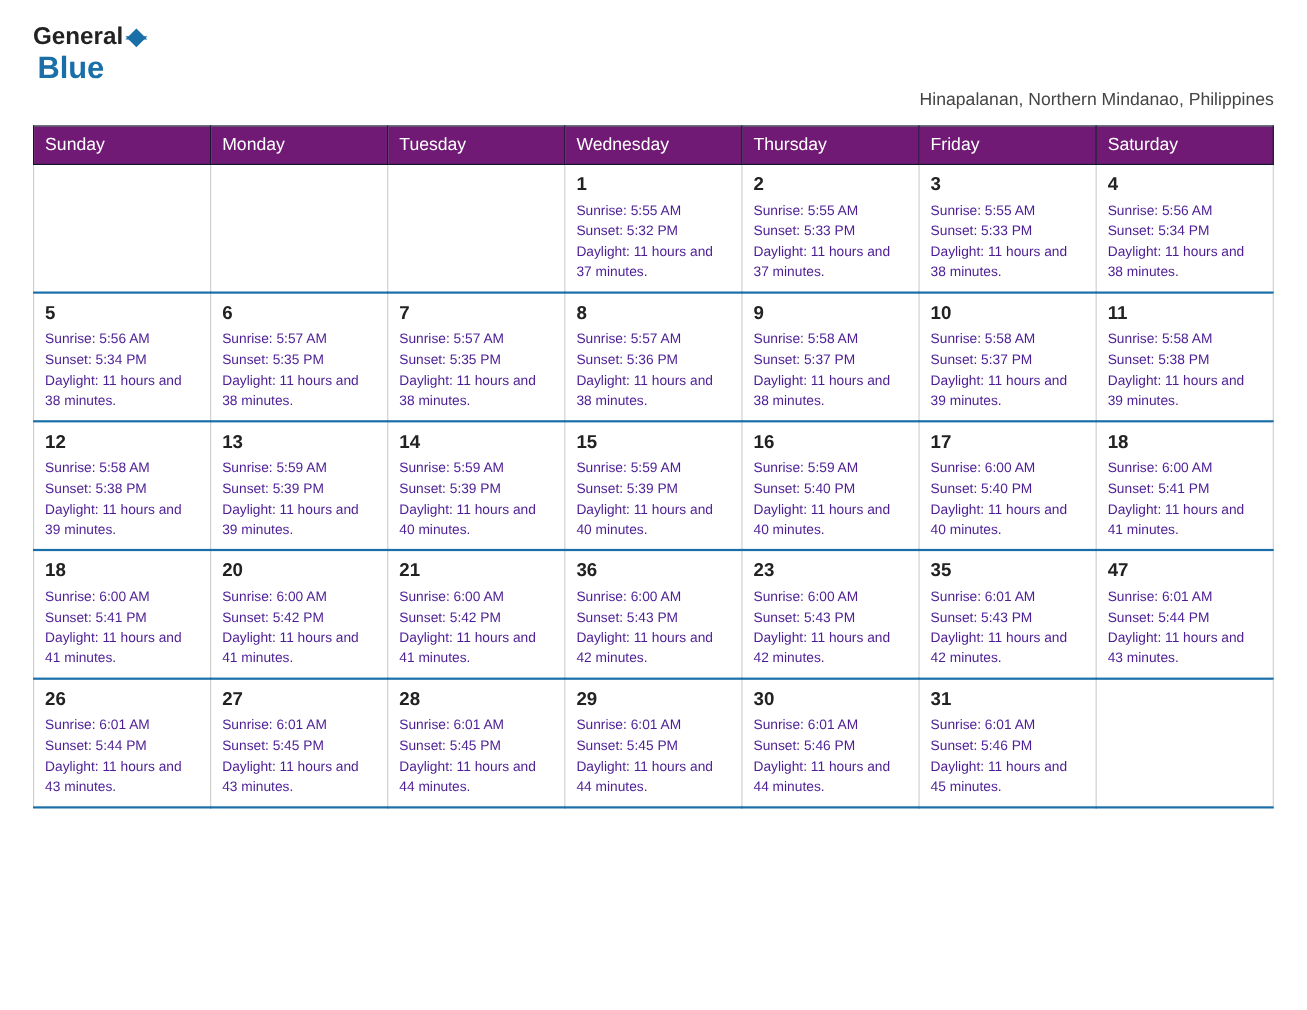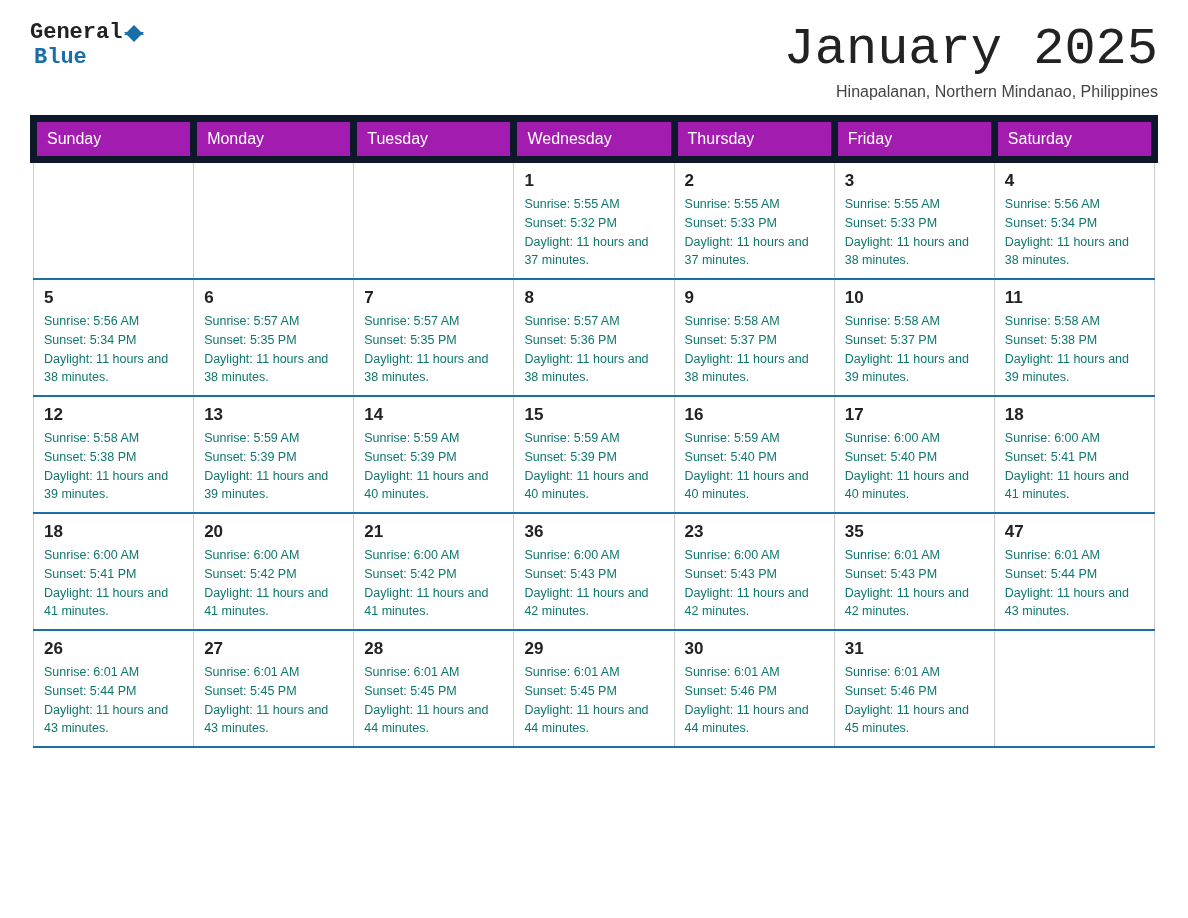--- a/index.html
+++ b/index.html
@@ -9,34 +9,33 @@
       color: #222;
       width: 1188px;
       min-height: 918px;
       padding: 20px 30px;
     }
     .header-top {
       display: flex;
       justify-content: space-between;
       align-items: flex-start;
       margin-bottom: 4px;
-      font-family: Liberation Mono, monospace;
     }
     .logo {
       display: flex;
       align-items: center;
       gap: 4px;
     }
     .logo-text-general {
       font-size: 22px;
       font-weight: bold;
       color: #222;
     }
     .logo-text-blue {
-      font-size: 22px;
+      font-size: 28px;
       font-weight: bold;
       color: #1a6fa8;
     }
     .month-title {
       font-size: 52px;
       font-weight: normal;
       color: #222;
       text-align: right;
     }
     .subtitle {
@@ -44,45 +43,45 @@
       color: #444;
       text-align: right;
       margin-bottom: 14px;
     }
     .calendar {
       width: 100%;
       border-collapse: collapse;
       border: 1px solid #aaa;
     }
     .calendar thead tr th {
-      background: #a21caf;
+      background: #701a75;
       color: #fff;
       font-size: 16px;
       font-weight: normal;
       padding: 8px 10px;
-      border: 7px solid #0f172a;
+      border: 1px solid #0f172a;
       text-align: left;
     }
     .calendar tbody tr td {
       vertical-align: top;
       border: 1px solid #ccc;
       padding: 8px 10px;
       width: calc(100% / 7);
       min-height: 110px;
       height: 110px;
     }
     .day-number {
       font-size: 17px;
       font-weight: bold;
       color: #222;
       margin-bottom: 4px;
     }
     .day-info {
       font-size: 12.5px;
-      color: #0f766e;
+      color: #4c1d95;
       line-height: 1.5;
     }
     .calendar tbody tr {
       border-bottom: 2px solid #1a6fa8;
     }
     .empty-cell {
       background: #fff;
     }
   </style>
 </head>
@@ -94,23 +93,20 @@
       <div style="display:flex;align-items:center;">
         <span class="logo-text-general">General</span>
         <div style="display:flex;flex-direction:column;align-items:center;margin-left:2px;margin-top:2px;">
           <div style="width:0;height:0;border-left:10px solid transparent;border-right:10px solid transparent;border-bottom:10px solid #1a6fa8;"></div>
           <div style="width:0;height:0;border-left:10px solid transparent;border-right:10px solid transparent;border-top:10px solid #1a6fa8;margin-top:-3px;"></div>
         </div>
       </div>
       <span class="logo-text-blue" style="margin-left:4px;">Blue</span>
     </div>
   </div>
-  <div>
-    <div class="month-title">January 2025</div>
-  </div>
 </div>
 
 <div class="subtitle">Hinapalanan, Northern Mindanao, Philippines</div>
 
 <table class="calendar">
   <thead>
     <tr>
     <th>Sunday</th>
         <th>Monday</th>
         <th>Tuesday</th>

